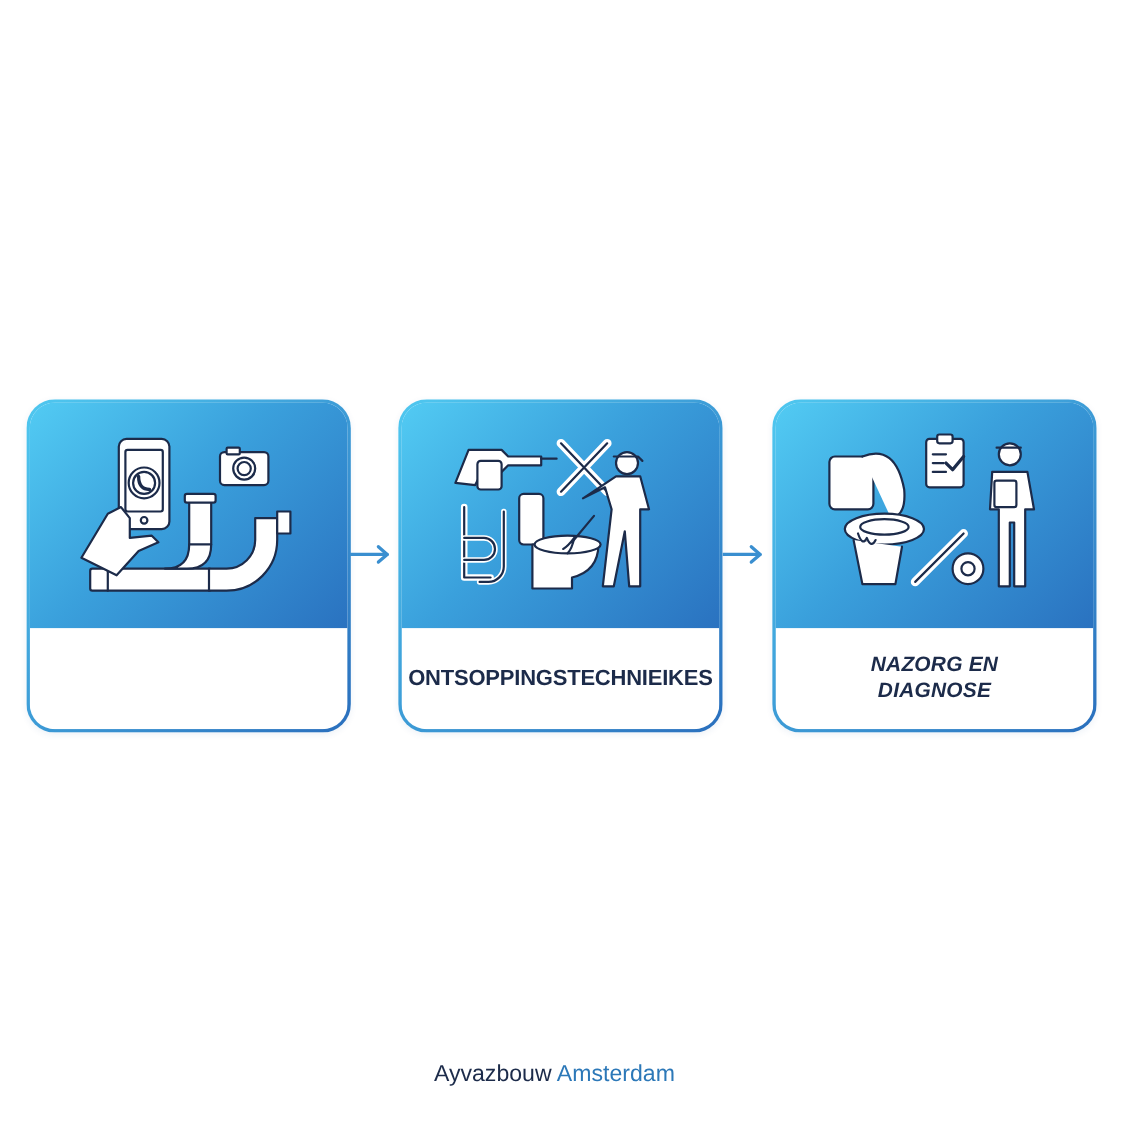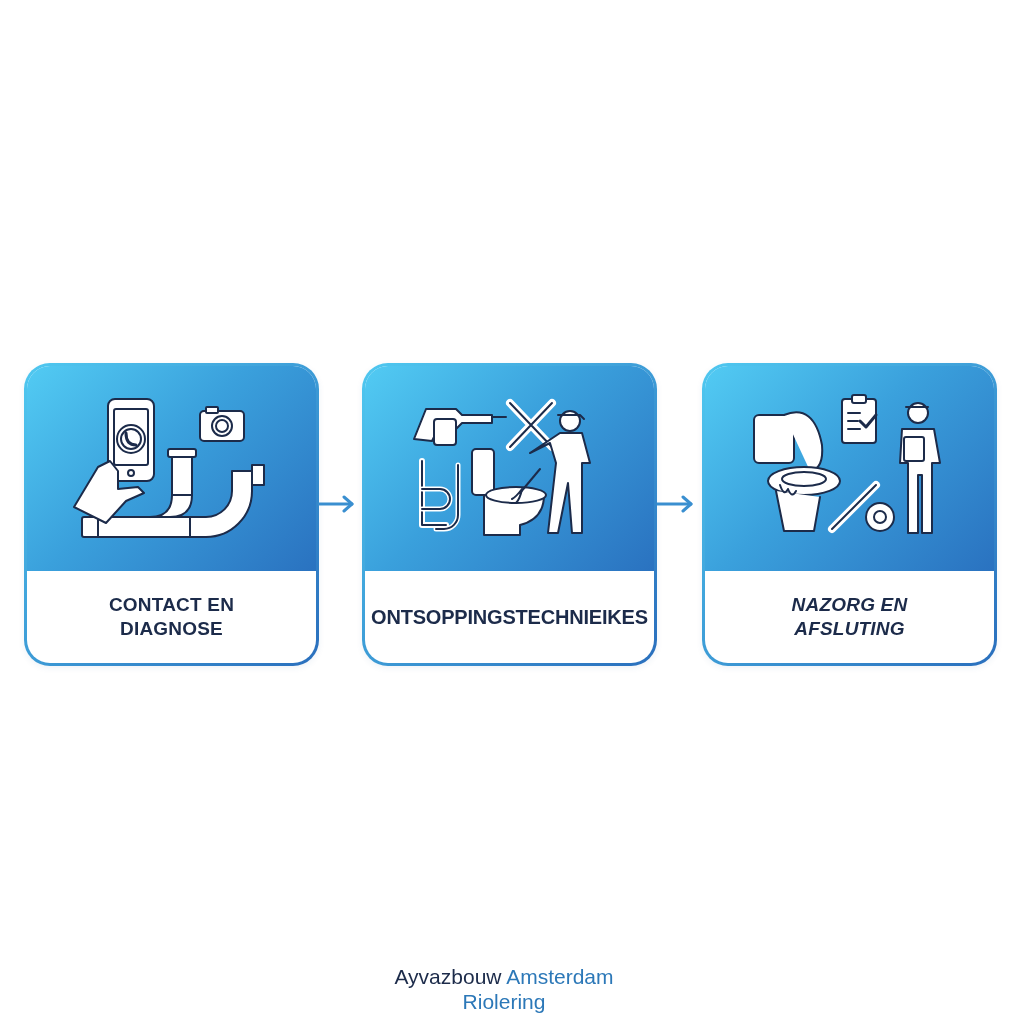--- a/index.html
+++ b/index.html
@@ -69,26 +69,20 @@
       <g>
         <rect x="36" y="10" width="46" height="82" rx="7" fill="#fff"></rect>
         <rect x="42" y="20" width="34" height="56" rx="2"></rect>
         <circle cx="59" cy="84" r="3"></circle>
         <circle cx="59" cy="50" r="14" fill="#fff"></circle>
         <circle cx="59" cy="50" r="10"></circle>
         <path d="M54 44 q0 12 10 12" stroke-width="3"></path>
         <path d="M2 118 l24 -40 l12 -6 l8 10 v18 l20 -2 l6 6 l-18 8 l-20 22 z" fill="#fff"></path>
       </g>
     </svg>
-  </div>
-  <div class="bottom">
-    <div class="label">
-      <div>CONTACT EN</div>
-      <div>DIAGNOSE</div>
-    </div>
   </div>
 </div>
 
 <svg class="arrow" style="left:318px;" viewBox="0 0 40 20" fill="none" stroke="#3a8fd0" stroke-width="3" stroke-linecap="round" stroke-linejoin="round">
   <line x1="0" y1="10" x2="34" y2="10"></line>
   <polyline points="26,3 34,10 26,17"></polyline>
 </svg>
 
 <div class="card" style="left:362px;">
   <div class="top">
@@ -163,24 +157,23 @@
         <circle cx="168" cy="24" r="10" fill="#fff"></circle>
         <path d="M156 18 h22"></path>
         <path d="M152 40 h32 l6 34 h-8 v70 h-10 v-58 h-4 v58 h-10 v-70 h-8 z" fill="#fff"></path>
         <rect x="154" y="48" width="20" height="24" rx="2" fill="#fff"></rect>
       </g>
     </svg>
   </div>
   <div class="bottom">
     <div class="label">
       <div>NAZORG EN</div>
-      <div>AFSLUTING</div>
+      <div>DIAGNOSE</div>
     </div>
   </div>
 </div>
 
 <div class="brand">
   <div>
     <span class="b1">Ayvazbouw</span>
     <span class="b2">Amsterdam</span>
   </div>
-  <div class="b2">Riolering</div>
 </div>
 
 </body></html>

